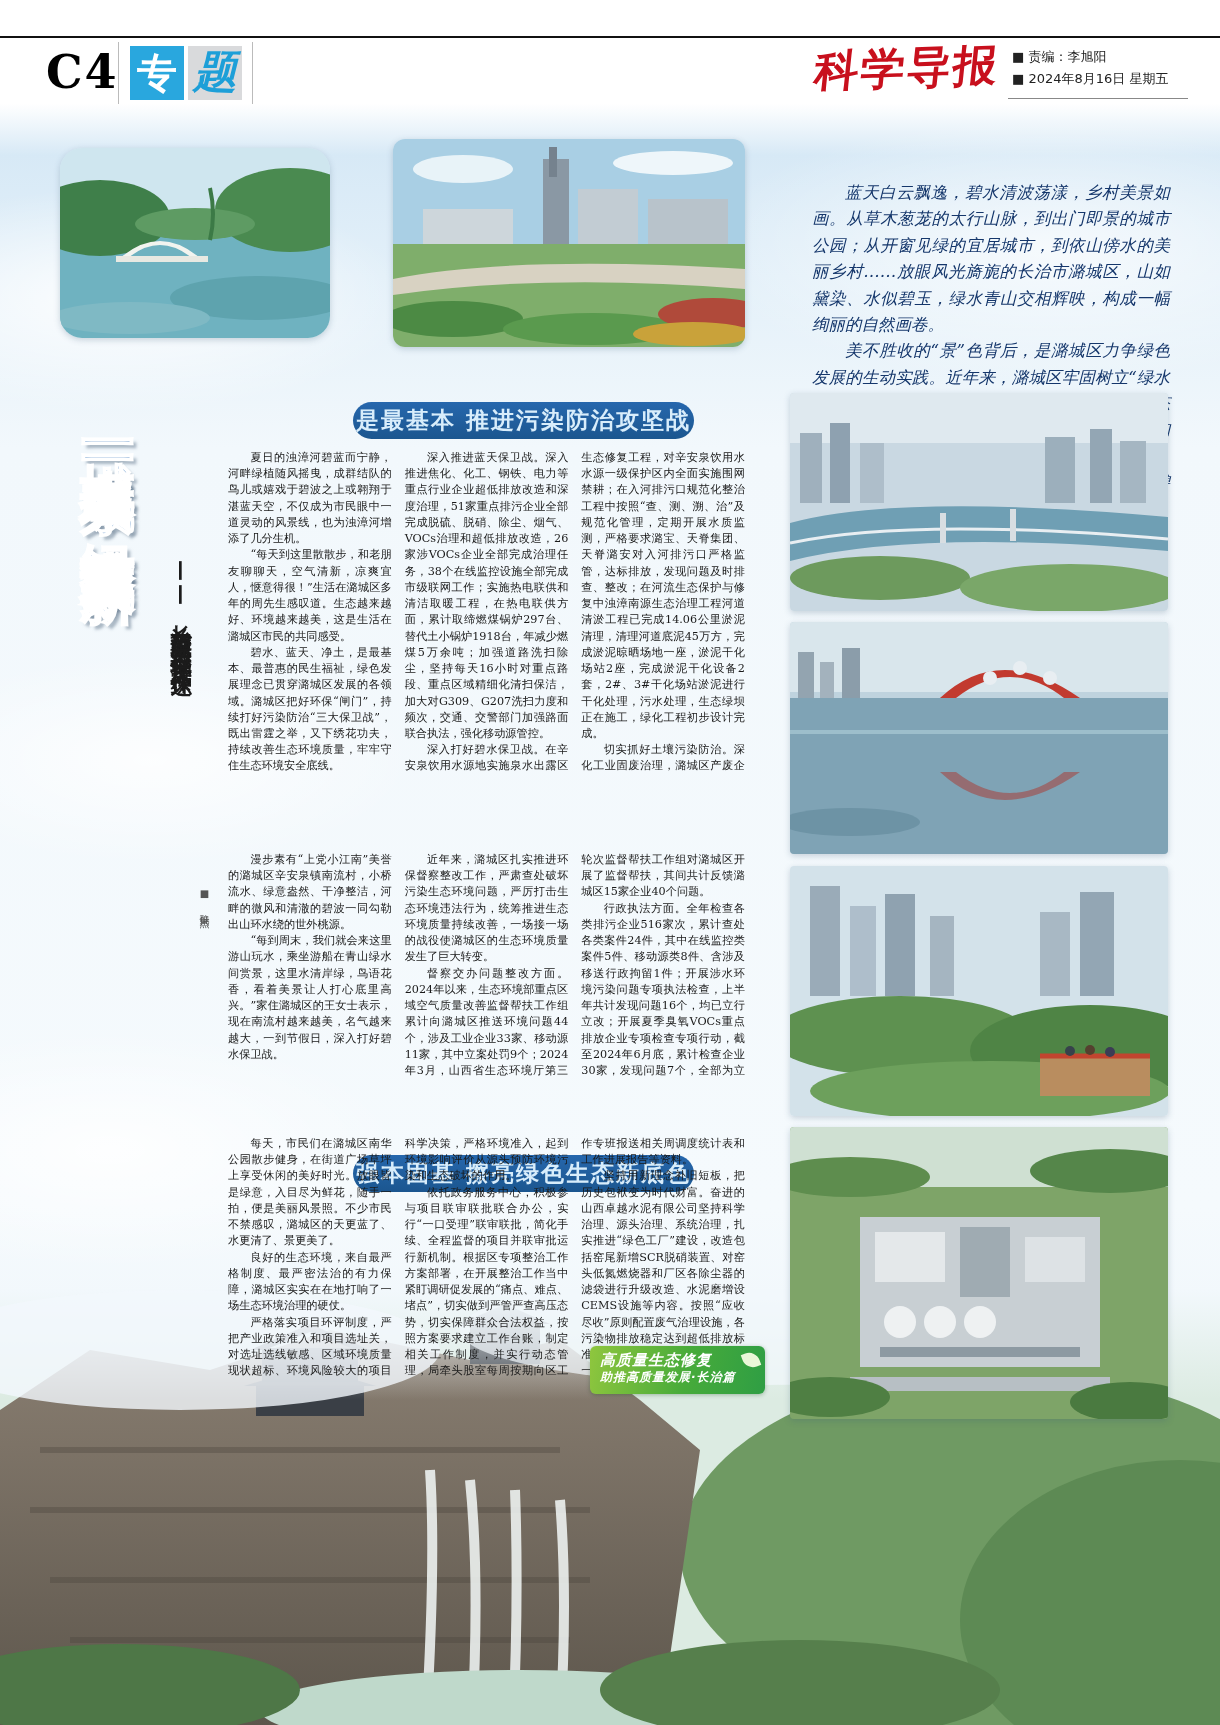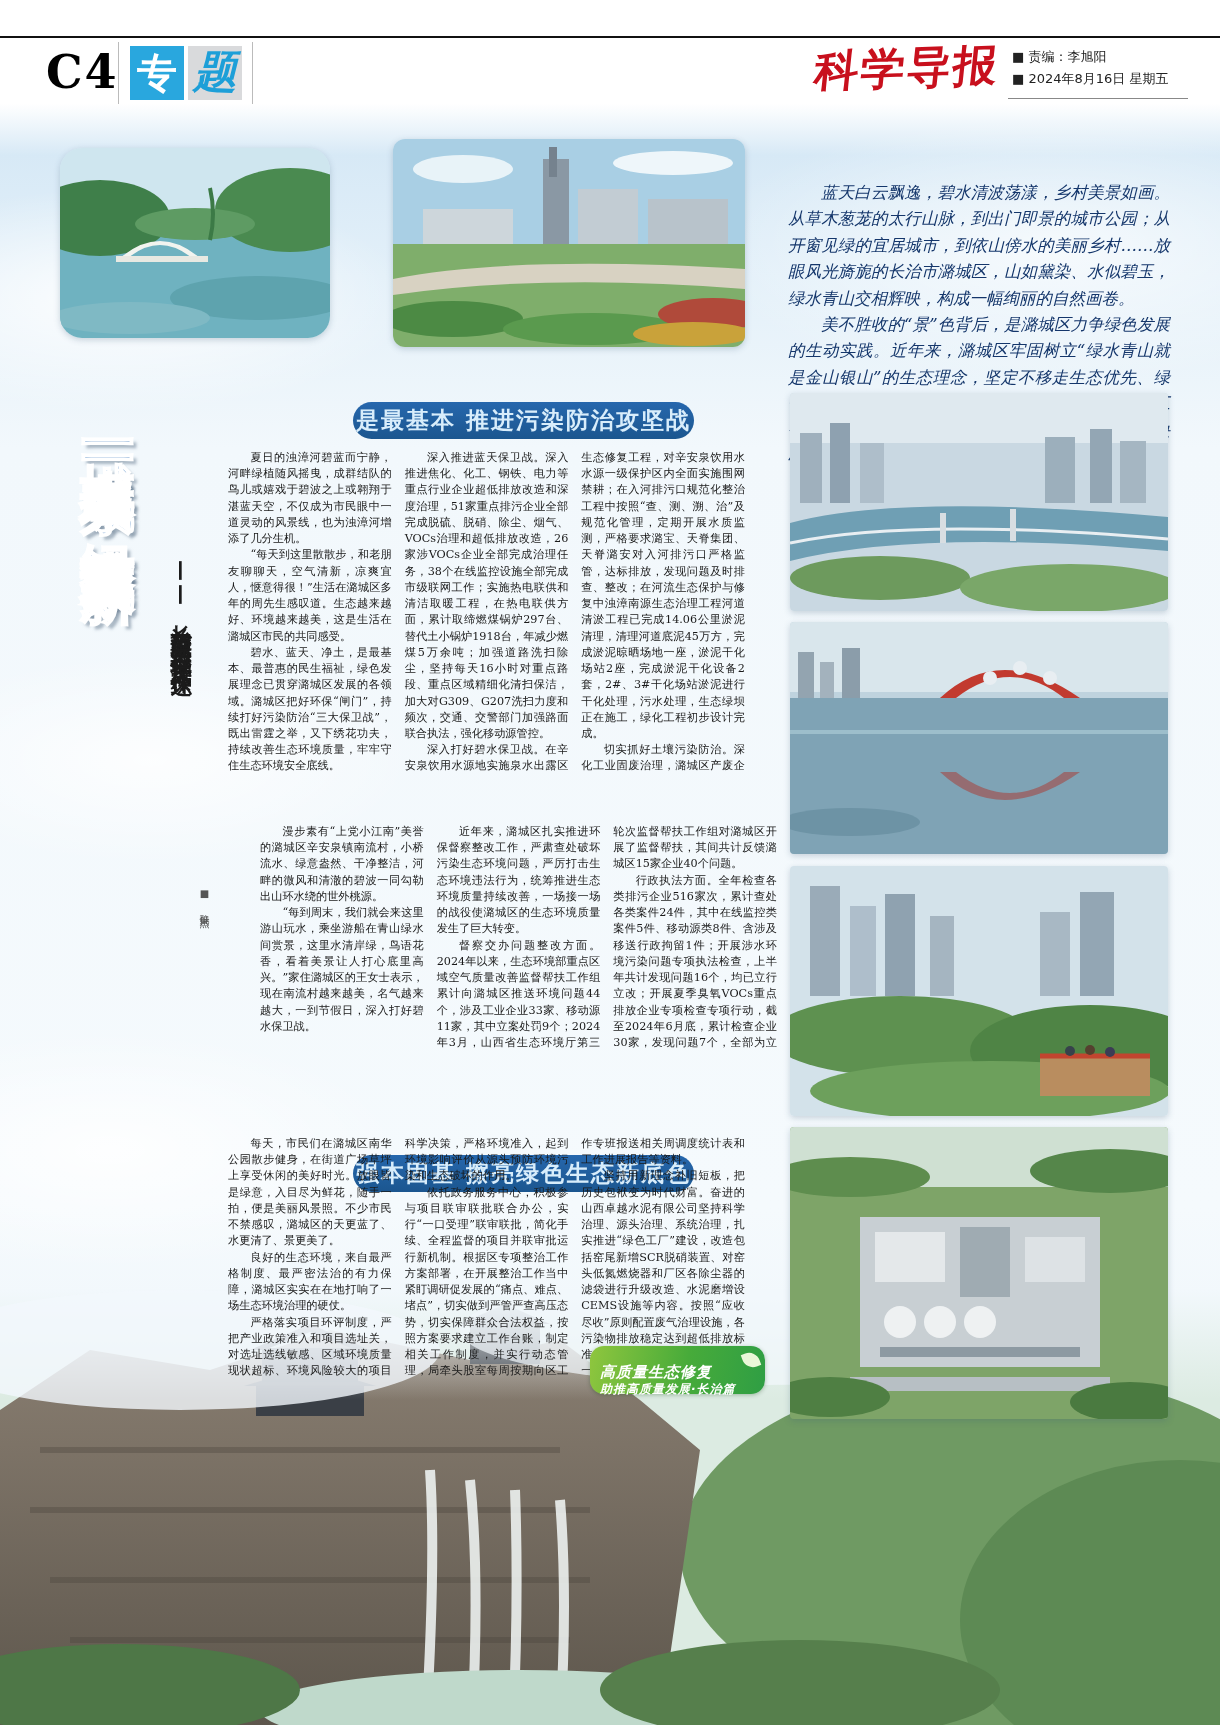--- a/index.html
+++ b/index.html
@@ -28,43 +28,43 @@
   .hdr-info { left:1012px; top:46px; font:13px/22px "DejaVu Sans",sans-serif; color:#222; }
   .hdr-subrule { left:1008px; top:98px; width:180px; height:1px; background:#888; }
 
   
   .photo { overflow:hidden; box-shadow:0 2px 6px rgba(60,90,120,.25); z-index:2; }
   .photo svg { display:block; width:100%; height:100%; }
 
   
   .intro { left:788px; top:180px; width:382px; color:#14366b;
            font:16.5px/1.6 "DejaVu Serif",serif; text-align:justify; }
-  .intro p { text-indent:2em; font-style:italic; }
+  .intro p { text-indent:2em; font-style:italic;margin-left:24px; }
 
   
   .v-headline { left:66px; top:415px; height:900px; writing-mode:vertical-rl; text-orientation:upright;
     font:bold 54px/1.55 "DejaVu Sans",sans-serif; color:#2e6fb7; letter-spacing:4px;
     -webkit-text-stroke:2px #ffffff; text-shadow:4px 4px 3px rgba(110,130,150,.55); z-index:3; }
   .v-subtitle { left:168px; top:560px; height:620px; writing-mode:vertical-rl;
     font:bold 21px/1.25 "DejaVu Sans",sans-serif; color:#1b1b1b; letter-spacing:3px; z-index:3; }
   .v-byline { left:198px; top:888px; writing-mode:vertical-rl; font:10px/1.2 "DejaVu Sans",sans-serif;
     color:#555; letter-spacing:2px; z-index:3; }
 
   
   .banner { left:353px; width:341px; height:37px; background:linear-gradient(180deg,#2667ad,#1b568f);
     border-radius:19px; color:#d8edfb; font:bold 23px/37px "DejaVu Sans",sans-serif;
     text-align:center; letter-spacing:2px; z-index:2; }
   .cols { left:228px; width:517px; column-count:3; column-gap:13px; column-fill:auto;
     overflow:hidden; text-align:justify; font:11.2px/1.45 "DejaVu Serif",serif; color:#191919; z-index:2; }
   .cols p { text-indent:2em; }
 
   
-  .eco-badge { left:590px; top:1346px; width:175px; height:48px; border-radius:14px;
+  .eco-badge { left:590px; top:1346px; width:175px; height:48px; border-radius:6px;
     background:linear-gradient(100deg,#8fc63e 0%,#47ab3a 55%,#2f9e44 100%);
-    color:#fff; padding:17px 8px 0 10px; z-index:4; box-shadow:0 1px 4px rgba(0,60,0,.3); }
+    color:#fff; padding:5px 8px 0 10px; z-index:4; box-shadow:0 1px 4px rgba(0,60,0,.3); }
   .eco-badge .l1 { font:bold italic 15px/18px "DejaVu Sans",sans-serif; letter-spacing:1px; }
   .eco-badge .l2 { font:bold italic 12px/16px "DejaVu Sans",sans-serif; letter-spacing:1px; }
   .leaf { position:absolute; right:6px; top:6px; width:16px; height:16px; background:#eaf7d8;
     border-radius:0 70% 0 70%; transform:rotate(-20deg); }
 
   .landscape { left:0; top:1290px; width:1220px; height:435px; z-index:1; }
   .landscape svg { display:block; width:100%; height:100%; }
 </style>
 </head>
 <body>
@@ -131,21 +131,21 @@
   <div class="abs cols" style="top:450px; height:338px;">
     <p>夏日的浊漳河碧蓝而宁静，河畔绿植随风摇曳，成群结队的鸟儿或嬉戏于碧波之上或翱翔于湛蓝天空，不仅成为市民眼中一道灵动的风景线，也为浊漳河增添了几分生机。</p>
     <p>“每天到这里散散步，和老朋友聊聊天，空气清新，凉爽宜人，惬意得很！”生活在潞城区多年的周先生感叹道。生态越来越好、环境越来越美，这是生活在潞城区市民的共同感受。</p>
     <p>碧水、蓝天、净土，是最基本、最普惠的民生福祉，绿色发展理念已贯穿潞城区发展的各领域。潞城区把好环保“闸门”，持续打好污染防治“三大保卫战”，既出雷霆之举，又下绣花功夫，持续改善生态环境质量，牢牢守住生态环境安全底线。</p>
     <p>深入推进蓝天保卫战。深入推进焦化、化工、钢铁、电力等重点行业企业超低排放改造和深度治理，51家重点排污企业全部完成脱硫、脱硝、除尘、烟气、VOCs治理和超低排放改造，26家涉VOCs企业全部完成治理任务，38个在线监控设施全部完成市级联网工作；实施热电联供和清洁取暖工程，在热电联供方面，累计取缔燃煤锅炉297台、替代土小锅炉1918台，年减少燃煤5万余吨；加强道路洗扫除尘，坚持每天16小时对重点路段、重点区域精细化清扫保洁，加大对G309、G207洗扫力度和频次，交通、交警部门加强路面联合执法，强化移动源管控。</p>
     <p>深入打好碧水保卫战。在辛安泉饮用水源地实施泉水出露区生态修复工程，对辛安泉饮用水水源一级保护区内全面实施围网禁耕；在入河排污口规范化整治工程中按照“查、测、溯、治”及规范化管理，定期开展水质监测，严格要求潞宝、天脊集团、天脊潞安对入河排污口严格监管，达标排放，发现问题及时排查、整改；在河流生态保护与修复中浊漳南源生态治理工程河道清淤工程已完成14.06公里淤泥清理，清理河道底泥45万方，完成淤泥晾晒场地一座，淤泥干化场站2座，完成淤泥干化设备2套，2#、3#干化场站淤泥进行干化处理，污水处理，生态绿坝正在施工，绿化工程初步设计完成。</p>
     <p>切实抓好土壤污染防治。深化工业固废治理，潞城区产废企业56家，均完成产废单位自查和现废评估，并上报了整改报告；强化危险废物规范化管理，严格执行危险废物转移计划和联单管理制度，建设一批高标准危险废物暂存间；加强矿山生态修复，潞城区5座矿山完成年度生态修复任务并通过工程验收，累计修复面积482.1亩，剩余11座矿山除2座正在基建作业外，其余9座矿山均在开展矿山生态修复工作；严厉打击违法转移和倾倒工业固废行为，长治市生态环境局潞城分局持续加大工业固体废物排查整治，通过摸排历史遗留固废量为0。</p>
 
   </div>
 
-  <div class="abs cols" style="top:824px; height:228px;margin-left:32px;">
+  <div class="abs cols" style="top:852px; height:228px;">
     <p>漫步素有“上党小江南”美誉的潞城区辛安泉镇南流村，小桥流水、绿意盎然、干净整洁，河畔的微风和清澈的碧波一同勾勒出山环水绕的世外桃源。</p>
     <p>“每到周末，我们就会来这里游山玩水，乘坐游船在青山绿水间赏景，这里水清岸绿，鸟语花香，看着美景让人打心底里高兴。”家住潞城区的王女士表示，现在南流村越来越美，名气越来越大，一到节假日，深入打好碧水保卫战。</p>
     <p>近年来，潞城区扎实推进环保督察整改工作，严肃查处破坏污染生态环境问题，严厉打击生态环境违法行为，统筹推进生态环境质量持续改善，一场接一场的战役使潞城区的生态环境质量发生了巨大转变。</p>
     <p>督察交办问题整改方面。2024年以来，生态环境部重点区域空气质量改善监督帮扶工作组累计向潞城区推送环境问题44个，涉及工业企业33家、移动源11家，其中立案处罚9个；2024年3月，山西省生态环境厅第三轮次监督帮扶工作组对潞城区开展了监督帮扶，其间共计反馈潞城区15家企业40个问题。</p>
     <p>行政执法方面。全年检查各类排污企业516家次，累计查处各类案件24件，其中在线监控类案件5件、移动源类8件、含涉及移送行政拘留1件；开展涉水环境污染问题专项执法检查，上半年共计发现问题16个，均已立行立改；开展夏季臭氧VOCs重点排放企业专项检查专项行动，截至2024年6月底，累计检查企业30家，发现问题7个，全部为立行立改问题；长治市组织的交叉检查组，检查企业18家，发现问题8个，1个立案处罚。</p>
 
   </div>
 
   <div class="abs banner" style="top:1155px;">强本固基  擦亮绿色生态新底色</div>
   <div class="abs cols" style="top:1136px; height:258px;">

